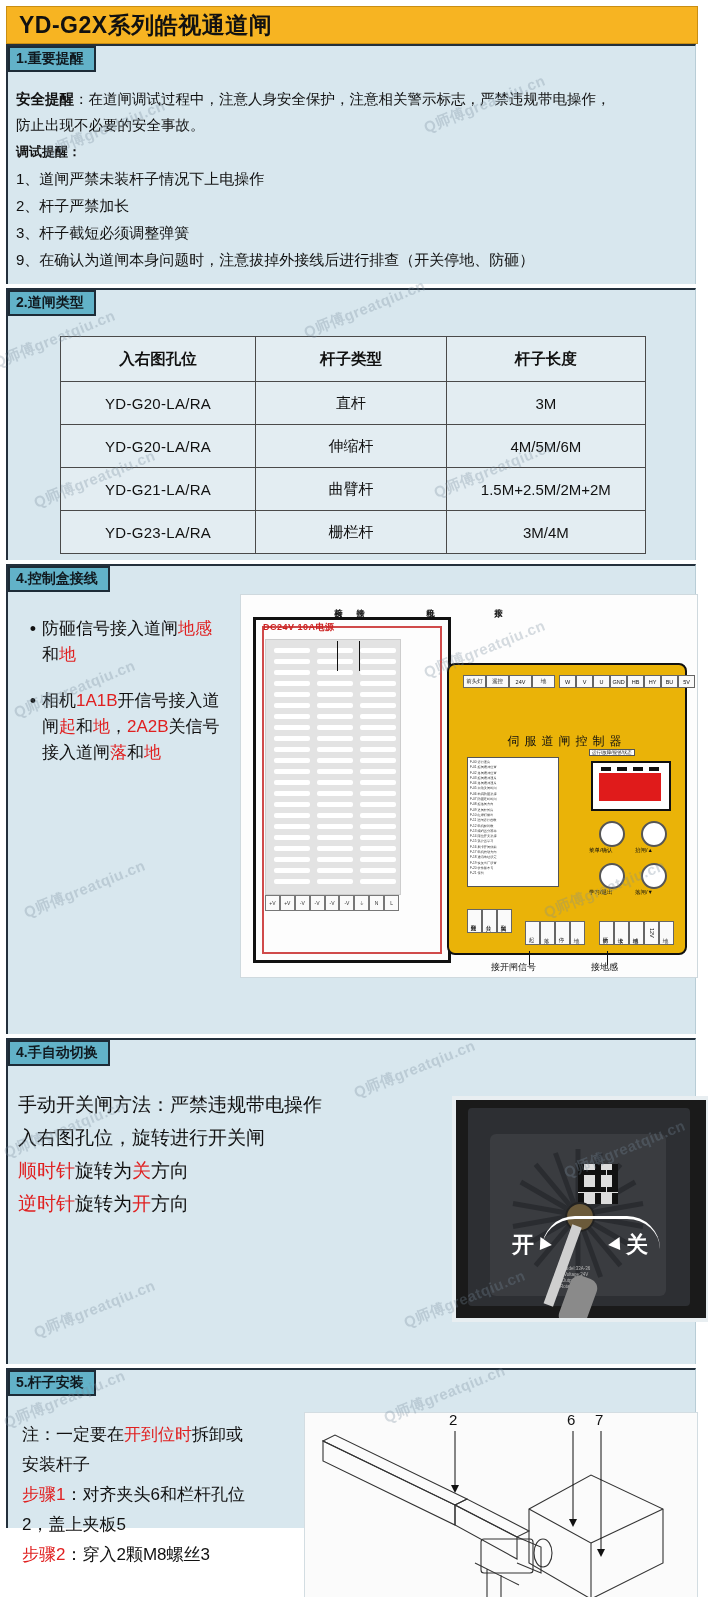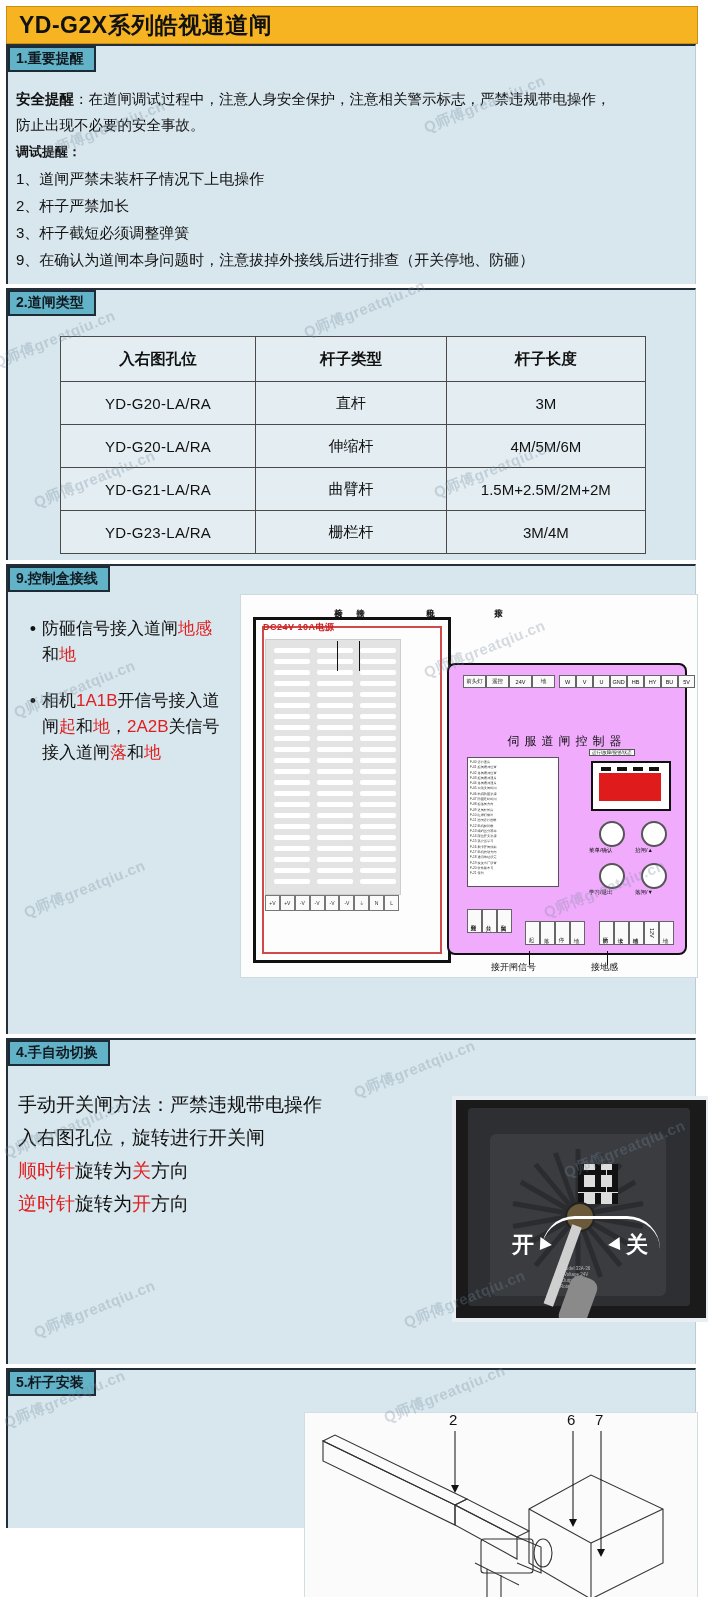--- a/index.html
+++ b/index.html
@@ -72,21 +72,21 @@
 
   
   .psu-frame{position:absolute;left:12px;top:22px;width:192px;height:340px;border:3px solid #111;}
   .psu-red{position:absolute;left:6px;top:6px;right:6px;bottom:6px;border:2px solid #d04a4a;}
   .psu-label{position:absolute;left:22px;top:26px;font-size:9px;font-weight:bold;color:#c22;letter-spacing:.5px;}
   .psu-box{position:absolute;left:24px;top:44px;width:134px;height:254px;background:#e3e3e3;border:1px solid #cdcdcd;}
   .vent{position:absolute;background:#fff;height:5px;border-radius:2px;}
   .psu-term{position:absolute;left:24px;top:300px;width:134px;height:16px;display:flex;}
   .psu-term div{flex:1;border:1px solid #777;font-size:5px;display:flex;align-items:center;justify-content:center;background:#fafafa;color:#333;}
 
-  .ctrl{position:absolute;left:206px;top:68px;width:236px;height:288px;border:2px solid #111;border-radius:8px;background:#f0abfc;}
+  .ctrl{position:absolute;left:206px;top:68px;width:236px;height:288px;border:2px solid #111;border-radius:8px;background:#eab308;}
   .ctrl-title{position:absolute;left:0;right:0;top:68px;text-align:center;font-size:12px;letter-spacing:5px;color:#111;}
   .term-row{position:absolute;top:10px;display:flex;}
   .term-row div{border:1px solid #666;font-size:5.5px;display:flex;align-items:center;justify-content:center;
                 height:11px;background:#fafafa;color:#111;padding:0 1px;}
   .vlabel{position:absolute;font-size:8.5px;color:#111;writing-mode:vertical-rl;letter-spacing:1px;}
   .lead{position:absolute;background:#111;width:1px;}
   .param-box{position:absolute;left:18px;top:92px;width:86px;height:124px;border:1px solid #555;background:#fff;
              overflow:hidden;padding:2px;}
   .param-line{font-size:3.2px;color:#333;line-height:5.3px;white-space:nowrap;letter-spacing:0;}
   .lcd-wrap{position:absolute;left:142px;top:96px;width:76px;height:46px;border:2px solid #111;background:#fff;}
@@ -192,21 +192,21 @@
           <td class="model">YD-G23-LA/RA</td>
           <td>栅栏杆</td>
           <td>3M/4M</td>
         </tr>
       </tbody>
     </table>
   </div>
 
   <div class="section" id="sec3">
     <div class="tab">
-      <span>9.控制盒接线</span>
+      <span>4.控制盒接线</span>
     </div>
 
     <div class="s3-bullets">
       <div class="blt">
         <div class="dot">•</div>
         <div class="txt">
           <span>防砸信号接入道闸</span><span class="red">地感</span><span>和</span><span class="red">地</span>
         </div>
       </div>
       <div class="blt">
@@ -482,20 +482,33 @@
         <div class="sdhandle"></div>
         <div class="sdriver"></div>
       </div>
     </div>
   </div>
 
   <div class="section" id="sec5">
     <div class="tab">
       <span>5.杆子安装</span>
     </div>
+    <div class="s5-text">
+      <div class="s5-l">
+        <span>注：一定要在</span><span class="red">开到位时</span><span>拆卸或</span>
+      </div>
+      <div class="s5-l">安装杆子</div>
+      <div class="s5-l">
+        <span class="red">步骤1</span><span>：对齐夹头6和栏杆孔位</span>
+      </div>
+      <div class="s5-l">2，盖上夹板5</div>
+      <div class="s5-l">
+        <span class="red">步骤2</span><span>：穿入2颗M8螺丝3</span>
+      </div>
+    </div>
     <div class="s5-diagram">
       <svg width="392" height="187" viewBox="0 0 392 187">
         <g fill="none" stroke="#333" stroke-width="1.1">
           <path d="M18 28 L150 92 L150 112 L18 48 Z"></path>
           <path d="M18 28 L30 22 L162 86 L150 92 Z"></path>
           <path d="M150 92 L212 124 L212 146 L150 112 Z"></path>
           <path d="M150 92 L162 86 L224 118 L212 124 Z"></path>
           <path d="M224 96 L286 62 L358 96 L358 150 L286 186 L224 150 Z"></path>
           <path d="M224 96 L286 130 L286 186"></path>
           <path d="M286 130 L358 96"></path>

